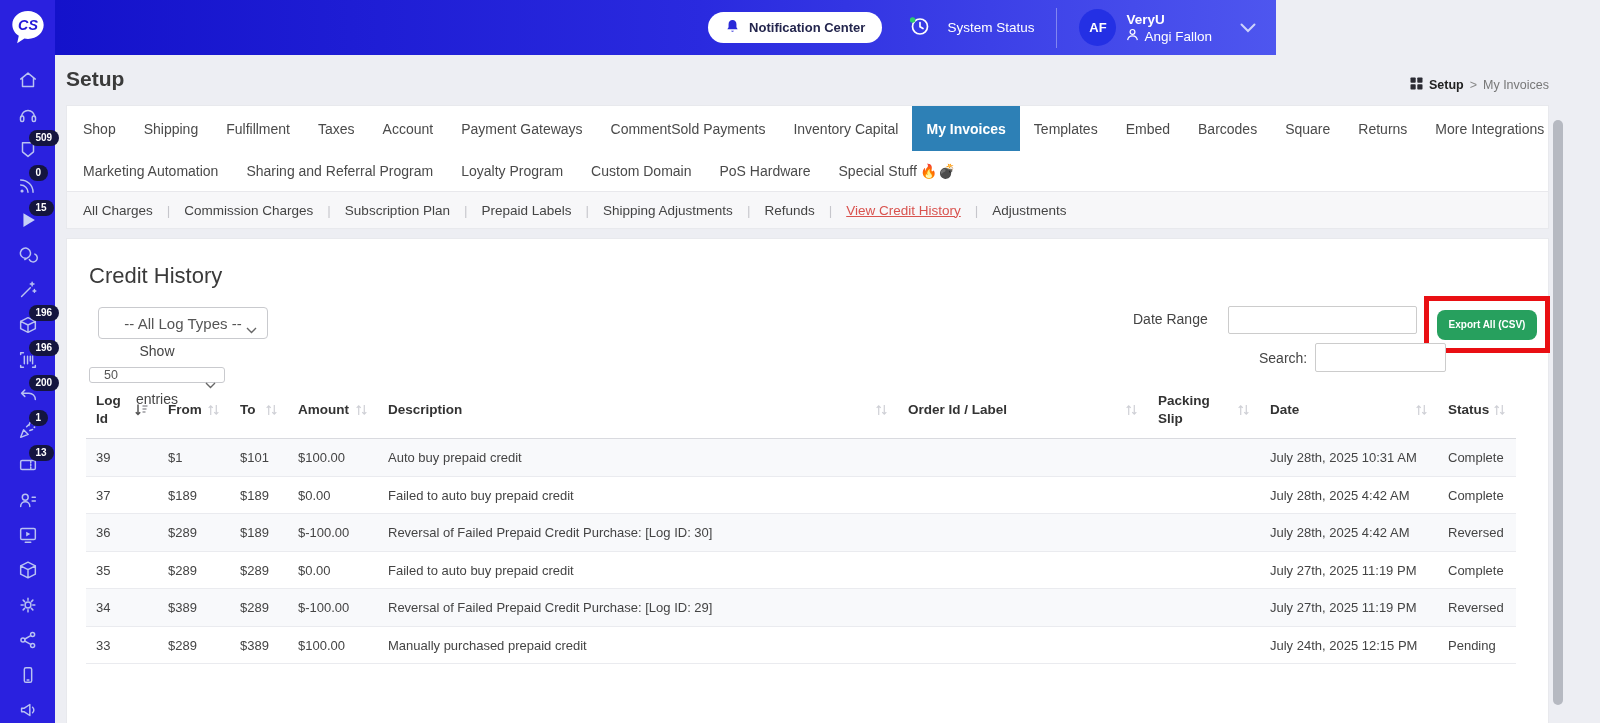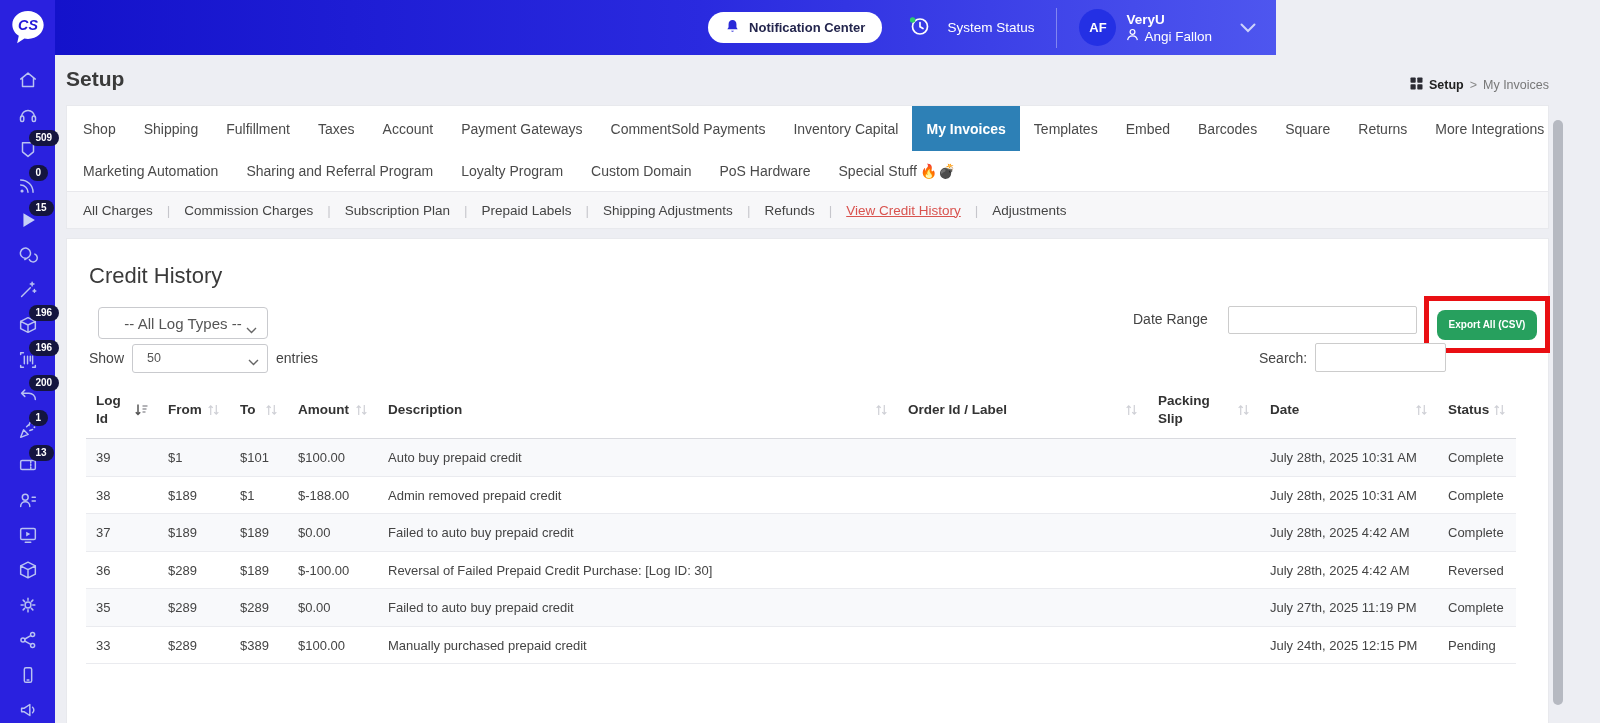--- a/index.html
+++ b/index.html
@@ -56,21 +56,21 @@
     font-size:15px; color:#555; cursor:pointer; }
   .logtype .selchev { position:absolute; right:10px; top:12px; }
   .dr-label { position:absolute; left:1066px; top:72px; font-size:14px; color:#444; }
   .dr-input { position:absolute; left:1161px; top:67px; width:189px; height:28px; border:1px solid #ccc;
     background:#fff; border-radius:2px; font-family:inherit; }
   .red-box { position:absolute; left:1357px; top:57px; width:126px; height:57px; border:5px solid #e90f13;
     display:flex; align-items:center; justify-content:center; }
   .export-btn { width:100px; height:30px; background:#27a05e; border:none; border-radius:8px; color:#fff;
     font-size:10px; font-weight:700; font-family:inherit; cursor:pointer; }
   .show-row { position:absolute; left:22px; top:104px; height:30px; display:flex; align-items:center; gap:8px;
-    font-size:14px; color:#444; }
+    font-size:14px; color:#444;flex-direction:column; }
   .show-select { position:relative; width:136px; height:29px; border:1px solid #c9cace; border-radius:3px;
     display:flex; align-items:center; padding-left:14px; font-size:12.5px; color:#555; cursor:pointer; background:#fff; }
   .show-select .selchev { position:absolute; right:8px; top:10px; }
   .search-row { position:absolute; left:1192px; top:104px; display:flex; align-items:center; gap:8px;
     font-size:14px; color:#444; }
   .search-input { width:131px; height:29px; border:1px solid #ccc; border-radius:2px; background:#fff; font-family:inherit; }
 
   .ch-table { position:absolute; left:19px; top:143px; }
   table { border-collapse:collapse; table-layout:fixed; width:1430px; }
   th { padding:10px 10px; border-bottom:1px solid #d9dadf; font-size:13.5px; color:#333; text-align:left; vertical-align:middle; }
@@ -425,31 +425,20 @@
                 <td>$1</td>
                 <td>$101</td>
                 <td>$100.00</td>
                 <td>Auto buy prepaid credit</td>
                 <td></td>
                 <td></td>
                 <td>July 28th, 2025 10:31 AM</td>
                 <td>Complete</td>
               </tr>
               <tr>
-                <td>38</td>
-                <td>$189</td>
-                <td>$1</td>
-                <td>$-188.00</td>
-                <td>Admin removed prepaid credit</td>
-                <td></td>
-                <td></td>
-                <td>July 28th, 2025 10:31 AM</td>
-                <td>Complete</td>
-              </tr>
-              <tr>
                 <td>37</td>
                 <td>$189</td>
                 <td>$189</td>
                 <td>$0.00</td>
                 <td>Failed to auto buy prepaid credit</td>
                 <td></td>
                 <td></td>
                 <td>July 28th, 2025 4:42 AM</td>
                 <td>Complete</td>
               </tr>
@@ -469,20 +458,31 @@
                 <td>$289</td>
                 <td>$289</td>
                 <td>$0.00</td>
                 <td>Failed to auto buy prepaid credit</td>
                 <td></td>
                 <td></td>
                 <td>July 27th, 2025 11:19 PM</td>
                 <td>Complete</td>
               </tr>
               <tr>
+                <td>34</td>
+                <td>$389</td>
+                <td>$289</td>
+                <td>$-100.00</td>
+                <td>Reversal of Failed Prepaid Credit Purchase: [Log ID: 29]</td>
+                <td></td>
+                <td></td>
+                <td>July 27th, 2025 11:19 PM</td>
+                <td>Reversed</td>
+              </tr>
+              <tr>
                 <td>33</td>
                 <td>$289</td>
                 <td>$389</td>
                 <td>$100.00</td>
                 <td>Manually purchased prepaid credit</td>
                 <td></td>
                 <td></td>
                 <td>July 24th, 2025 12:15 PM</td>
                 <td>Pending</td>
               </tr>

